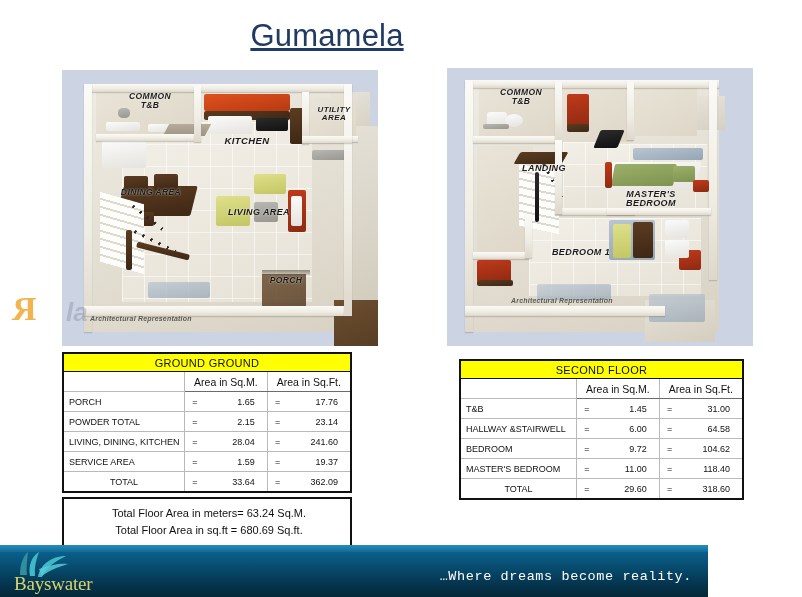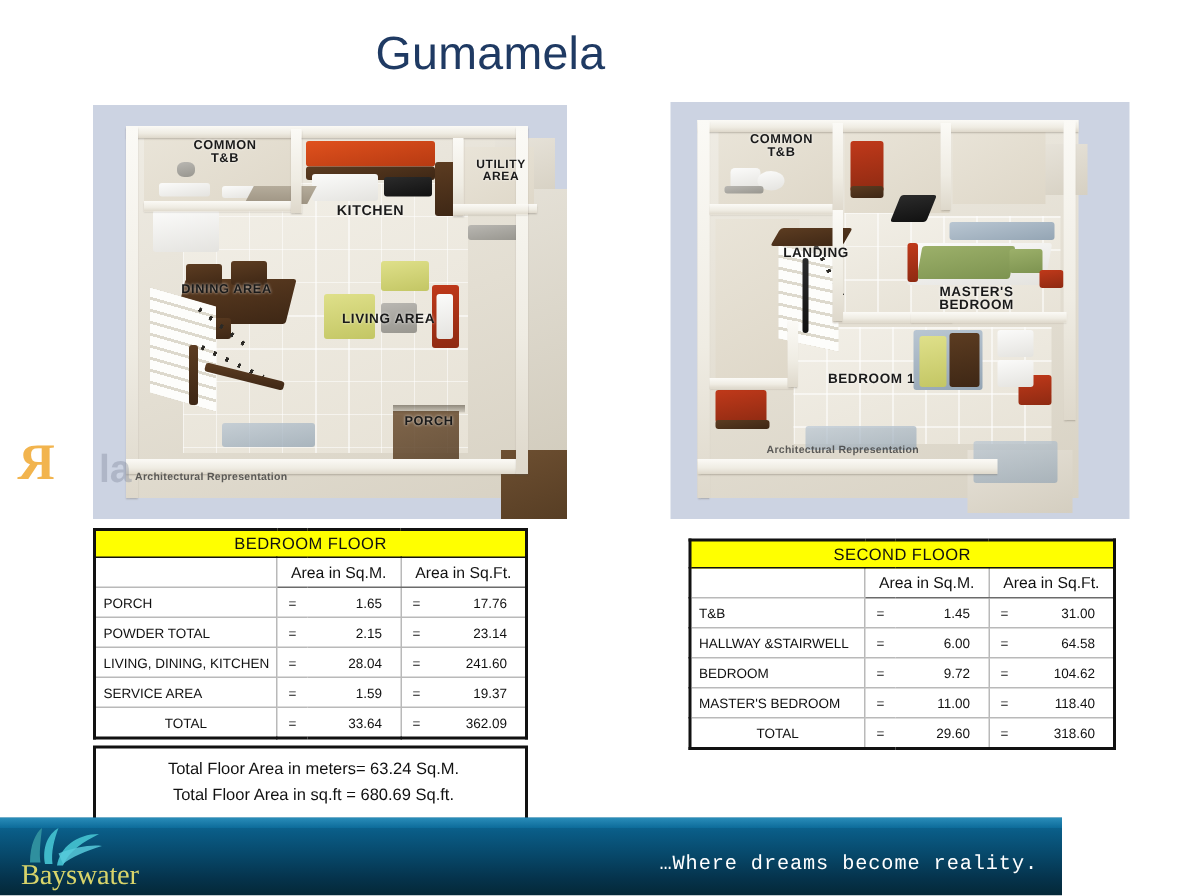--- a/index.html
+++ b/index.html
@@ -9,36 +9,37 @@
     font-family:"Liberation Sans", sans-serif;
     overflow:hidden;position:relative;
   }
   #slide{position:absolute;inset:0;width:802px;height:597px;background:#fff;}
 
   
   .title{
     position:absolute;left:0;top:18px;width:654px;
     text-align:center;
     font-size:31px;color:#1f3a63;letter-spacing:.2px;
-    font-family:"Liberation Sans", sans-serif;font-weight:400;
+    font-family:"Liberation Sans", sans-serif;font-weight:400;text-decoration:underline;
   }
 
   
   .watermark-r{
     position:absolute;left:12px;top:290px;
     font-family:"Liberation Serif", serif;
     font-size:34px;font-weight:bold;color:#f0a830;opacity:.85;
     transform:scaleX(-1);
   }
 
   
   .plan{
     position:absolute;
     background:#ccd3e2;
     overflow:hidden;
+    font-style:italic;
   }
   .plan.left{left:62px;top:70px;width:316px;height:276px;}
   .plan.right{left:447px;top:68px;width:306px;height:278px;}
 
   .plan-inner{position:absolute;inset:0;}
 
   
   .slab{
     position:absolute;
     background:linear-gradient(160deg,#efece4 0%,#e3ded2 55%,#d8d2c4 100%);
@@ -340,21 +341,21 @@
       <div class="plabel" style="left:96px;top:180px;width:76px;font-size:9px;">BEDROOM 1</div>
 
       <div class="arch-rep" style="left:64px;top:229px;">Architectural Representation</div>
     </div>
   </div>
 
   <div class="tblwrap left">
     <table class="area">
       <tbody>
           <tr>
-        <td class="hdr-yellow" colspan="5">BEDROOM FLOOR</td>
+        <td class="hdr-yellow" colspan="5">GROUND GROUND</td>
       </tr>
       <tr>
         <td class="colhdr blank" style="width:120px;"></td>
         <td class="colhdr" colspan="2" style="width:85px;">Area in Sq.M.</td>
         <td class="colhdr" colspan="2" style="width:85px;">Area in Sq.Ft.</td>
       </tr>
       <tr>
         <td class="rowname">PORCH</td>
         <td class="eq">=</td>
         <td class="num">1.65</td>

